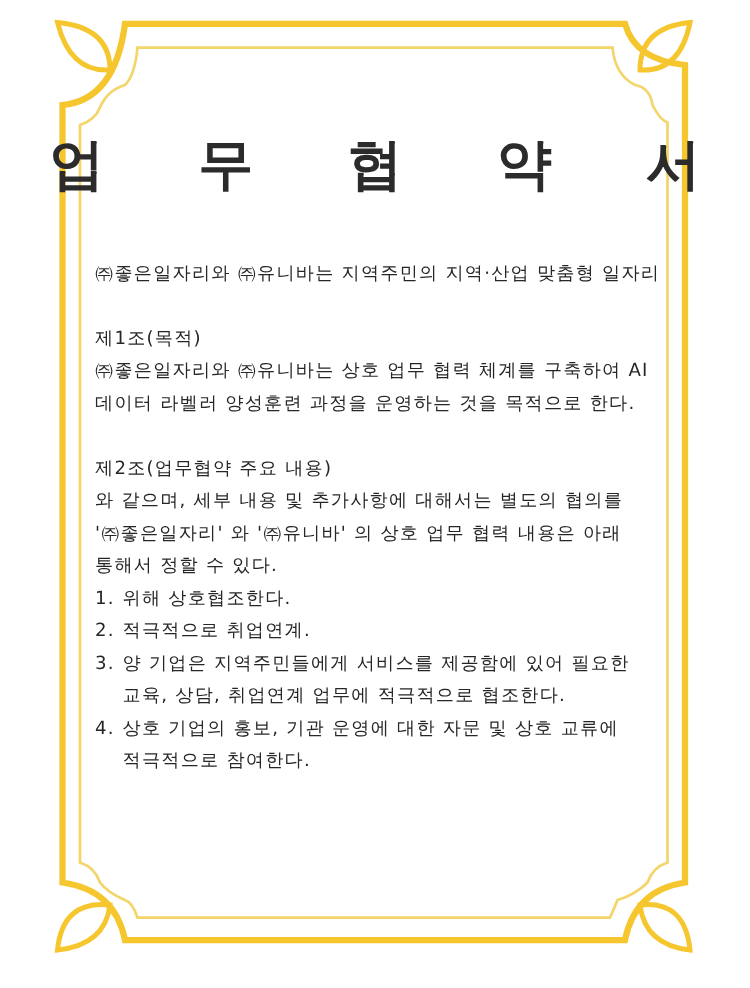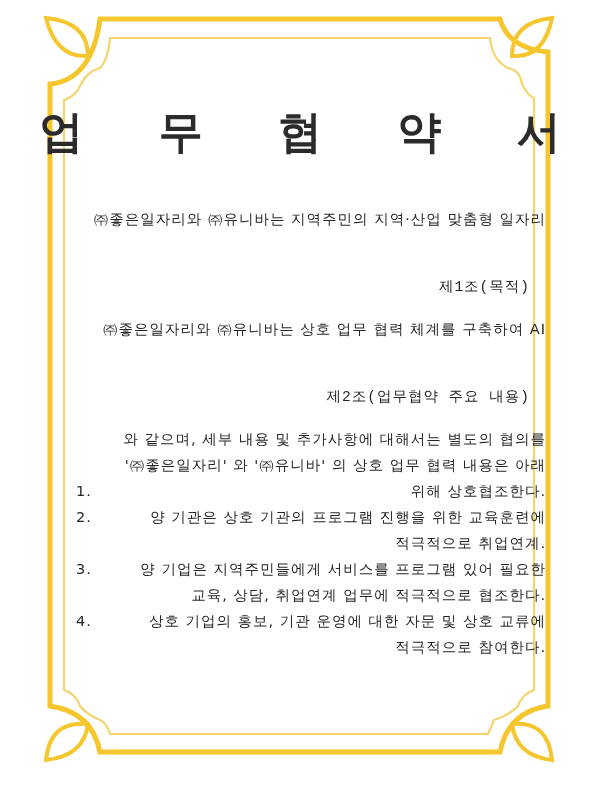--- a/index.html
+++ b/index.html
@@ -39,25 +39,24 @@
     }
     .content {
       position: absolute;
       left: 76px;
       top: 206px;
       width: 470px;
       font-size: 14.5px;
       line-height: 26px;
       letter-spacing: 1px;
       color: #262626;
-      text-align: right;
     }
     .para { margin: 0; }
     .gap { height: 26px; }
-    .heading { margin: 16px; font-family: Liberation Mono, monospace; }
+    .heading { margin: 0; }
     ol.items {
       list-style: none;
       margin: 0;
       padding: 0;
     }
     ol.items li {
       position: relative;
       padding-left: 22px;
     }
     ol.items li .num {
@@ -98,40 +97,41 @@
 
 <div class="doc-title">업 무 협 약 서</div>
 
 <div class="content">
   <p class="para">㈜좋은일자리와 ㈜유니바는 지역주민의 지역·산업 맞춤형 일자리</p>
 
   <div class="gap"></div>
 
   <p class="heading">제1조(목적)</p>
   <p class="para">㈜좋은일자리와 ㈜유니바는 상호 업무 협력 체계를 구축하여 AI</p>
+  <p class="para">데이터 라벨러 양성훈련 과정을 운영하는 것을 목적으로 한다.</p>
 
   <div class="gap"></div>
 
   <p class="heading">제2조(업무협약 주요 내용)</p>
   <p class="para">와 같으며, 세부 내용 및 추가사항에 대해서는 별도의 협의를</p>
   <p class="para"> '㈜좋은일자리' 와 '㈜유니바' 의 상호 업무 협력 내용은 아래</p>
+  <p class="para">통해서 정할 수 있다.</p>
 
   <ol class="items">
     <li>
       <span class="num">1.</span>
       <div>위해 상호협조한다.</div>
     </li>
     <li>
       <span class="num">2.</span>
-      <div>양 기관은 상호 기관의 프로그램 진행을 위한 교육훈련에</div>
       <div>적극적으로 취업연계.</div>
     </li>
     <li>
       <span class="num">3.</span>
-      <div>양 기업은 지역주민들에게 서비스를 프로그램 있어 필요한</div>
+      <div>양 기업은 지역주민들에게 서비스를 제공함에 있어 필요한</div>
       <div>교육, 상담, 취업연계 업무에 적극적으로 협조한다.</div>
     </li>
     <li>
       <span class="num">4.</span>
       <div>상호 기업의 홍보, 기관 운영에 대한 자문 및 상호 교류에</div>
       <div>적극적으로 참여한다.</div>
     </li>
   </ol>
 </div>
 

